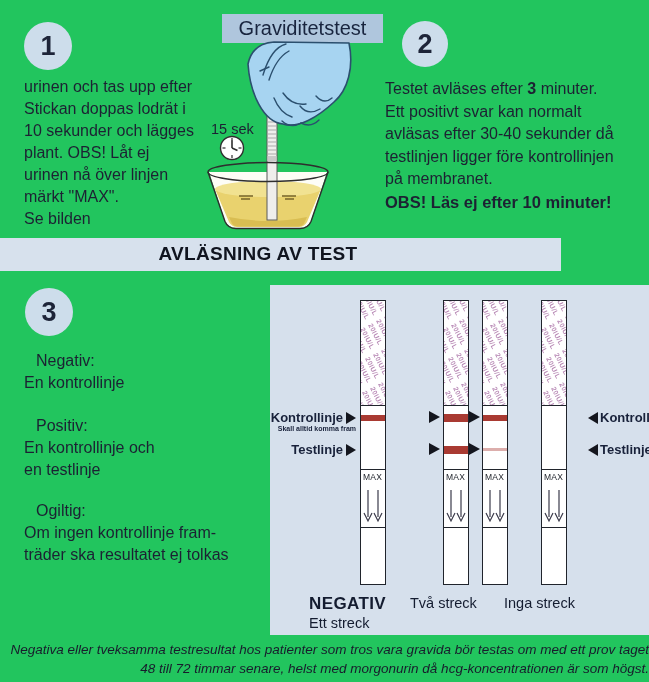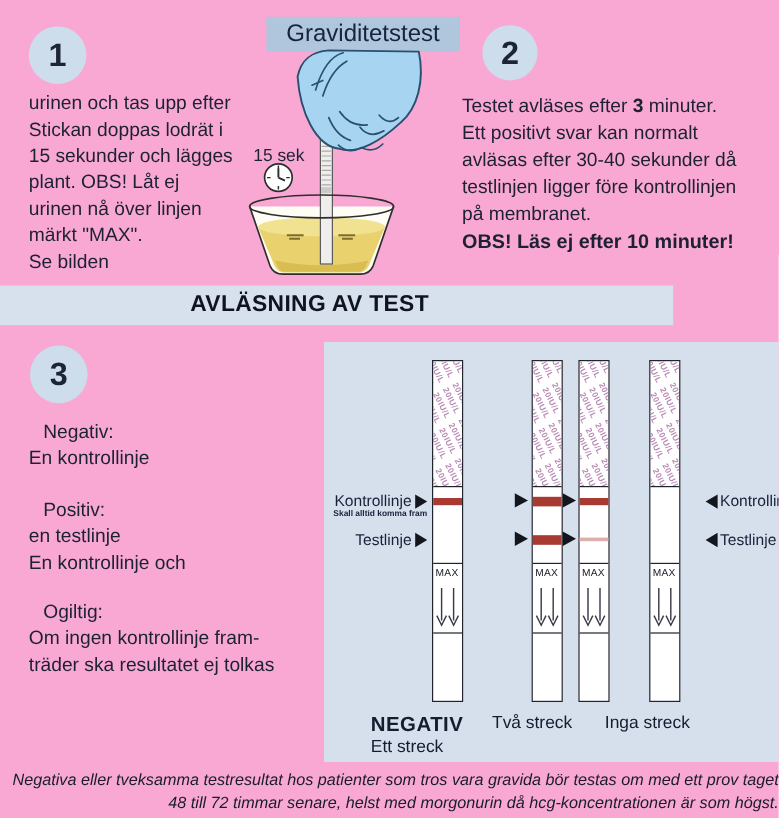--- a/index.html
+++ b/index.html
@@ -1,16 +1,16 @@
 <!DOCTYPE html>
 <html><head>
 <meta charset="utf-8">
 <style>
   html,body{margin:0;padding:0;background:#fff;}
-  .page{position:relative;width:649px;height:682px;background:#f9a8d4;
+  .page{position:relative;width:649px;height:682px;background:#22c55e;
         font-family:"Liberation Sans",sans-serif;color:#1c2133;overflow:hidden;}
 
   
   .title-box{position:absolute;left:222px;top:14px;width:161px;height:29px;background:#afc6dd;
              display:flex;align-items:center;justify-content:center;font-size:20px;color:#18243e;}
 
   
   .circle{position:absolute;width:48px;height:48px;border-radius:50%;background:#cdddeb;
           display:flex;align-items:center;justify-content:center;
           font-size:27px;font-weight:bold;color:#1d2438;}
@@ -50,21 +50,21 @@
   .ctl{top:114px;height:6px;background:#a93a32;}
   .ctl-strong{top:113px;height:8px;}
   .tst{top:145px;height:8px;background:#a93a32;}
   .tst-faint{position:absolute;left:0;width:100%;top:147px;height:3px;background:#dcaeac;}
   .maxsec{position:absolute;left:0;top:168px;width:100%;height:59px;
           border-top:1px solid #20242c;border-bottom:1px solid #20242c;box-sizing:border-box;}
   .maxlbl{position:absolute;top:2px;left:2px;font-size:8.5px;letter-spacing:.2px;color:#20242c;}
   .arrows{position:absolute;left:50%;transform:translateX(-50%);top:20px;}
 
   
-  .lbl{position:absolute;font-size:13px;font-weight:400;color:#18213a;
+  .lbl{position:absolute;font-size:13px;font-weight:700;color:#18213a;
        display:flex;align-items:center;}
   .lbl-left{left:272px;width:84px;justify-content:flex-end;gap:3px;}
   .ll-k{top:410px}.ll-t{top:442px}
   .lbl-sub{position:absolute;left:272px;top:425px;width:84px;text-align:right;
            font-size:7px;font-weight:600;color:#18213a;}
   .lbl-right{left:588px;gap:2px;}
   .lr-k{top:410px}.lr-t{top:442px}
   .tri-r{width:0;height:0;border-left:10px solid #14161e;
          border-top:6px solid transparent;border-bottom:6px solid transparent;}
   .tri-l{width:0;height:0;border-right:10px solid #14161e;
@@ -91,21 +91,21 @@
 <body>
 
 <div class="page">
 
   <div class="title-box">Graviditetstest</div>
 
   <div class="circle c1">1</div>
   <div class="step-text s1t">
     <div>urinen och tas upp efter</div>
     <div>Stickan doppas lodrät i</div>
-    <div>15 sekunder och lägges</div>
+    <div>10 sekunder och lägges</div>
     <div>plant. OBS! Låt ej</div>
     <div>urinen nå över linjen</div>
     <div>märkt "MAX".</div>
     <div>Se bilden</div>
   </div>
 
   <svg class="illus" viewBox="0 0 188 200">
 
     <path d="M6,134 L22,183 Q25,190 33,190 L97,190 Q105,190 108,183 L124,134 Z" fill="#fdfdf6"></path>
 
@@ -183,22 +183,22 @@
     <div class="band-text">AVLÄSNING AV TEST</div>
   </div>
 
   <div class="circle c3">3</div>
   <div class="step3-group g1">
     <div class="h">Negativ:</div>
     <div>En kontrollinje</div>
   </div>
   <div class="step3-group g2">
     <div class="h">Positiv:</div>
+    <div>En kontrollinje och</div>
     <div>en testlinje</div>
-    <div>En kontrollinje och</div>
   </div>
   <div class="step3-group g3">
     <div class="h">Ogiltig:</div>
     <div>Om ingen kontrollinje fram-</div>
     <div>träder ska resultatet ej tolkas</div>
   </div>
 
   <div class="panel"></div>
 
   <div class="strip st1">

